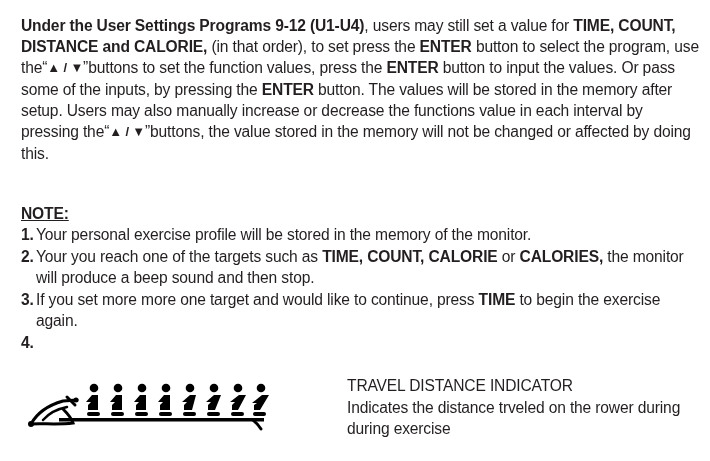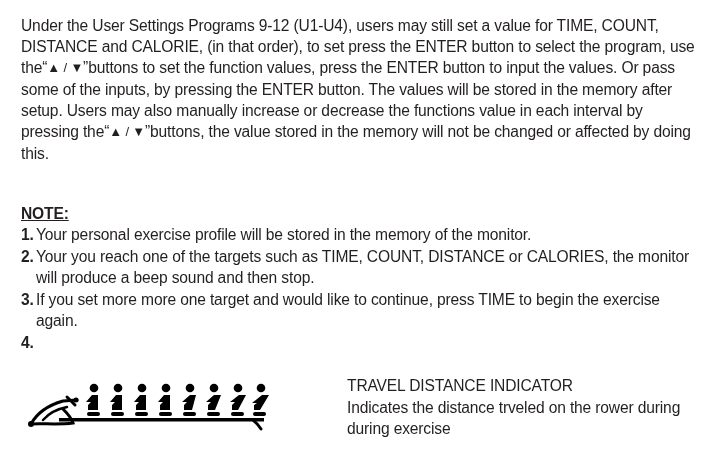--- a/index.html
+++ b/index.html
@@ -17,21 +17,21 @@
       font-size: 15.6px;
       letter-spacing: -0.15px;
     }
     .para {
       position: absolute;
       left: 21px;
       top: 15px;
       width: 680px;
       line-height: 21px;
     }
-    .para b, .note-list b { font-weight: normal; }
+    .para b, .note-list b { font-weight: bold; }
     .tri { font-size: 13px; position: relative; top: -1px; }
     .note-title {
       position: absolute;
       left: 21px;
       top: 203px;
       font-weight: bold;
       line-height: 21px;
       text-decoration: underline;
     }
     .note-list {
@@ -78,21 +78,21 @@
 <div class="para">
   <b>Under the User Settings Programs 9-12 (U1-U4)</b><span>, users may still set a value for </span><b>TIME, COUNT, DISTANCE and CALORIE,</b><span> (in that order), to set press the </span><b>ENTER</b><span> button to select the program, use the“</span><b class="tri">▲ / ▼</b><span>”buttons to set the function values, press the </span><b>ENTER</b><span> button to input the values. Or pass some of the inputs, by pressing the </span><b>ENTER</b><span> button. The values will be stored in the memory after setup. Users may also manually increase or decrease the functions value in each interval by pressing the“</span><b class="tri">▲ / ▼</b><span>”buttons, the value stored in the memory will not be changed or affected by doing this.</span>
 </div>
 
 <div class="note-title">NOTE:</div>
 <ul class="note-list">
   <li>
     <span class="num">1.</span><span>Your personal exercise profile will be stored in the memory of the monitor.</span>
   </li>
   <li>
-    <span class="num">2.</span><span>Your you reach one of the targets such as </span><b>TIME, COUNT, DISTANCE</b><span> or </span><b>CALORIES,</b><span> the monitor will produce a beep sound and then stop.</span>
+    <span class="num">2.</span><span>Your you reach one of the targets such as </span><b>TIME, COUNT, CALORIE</b><span> or </span><b>CALORIES,</b><span> the monitor will produce a beep sound and then stop.</span>
   </li>
   <li>
     <span class="num">3.</span><span>If you set more more one target and would like to continue, press </span><b>TIME</b><span> to begin the exercise again.</span>
   </li>
   <li>
     <span class="num">4.</span>
   </li>
 </ul>
 
 <svg class="rower" viewBox="0 0 245 48" xmlns="http://www.w3.org/2000/svg">

